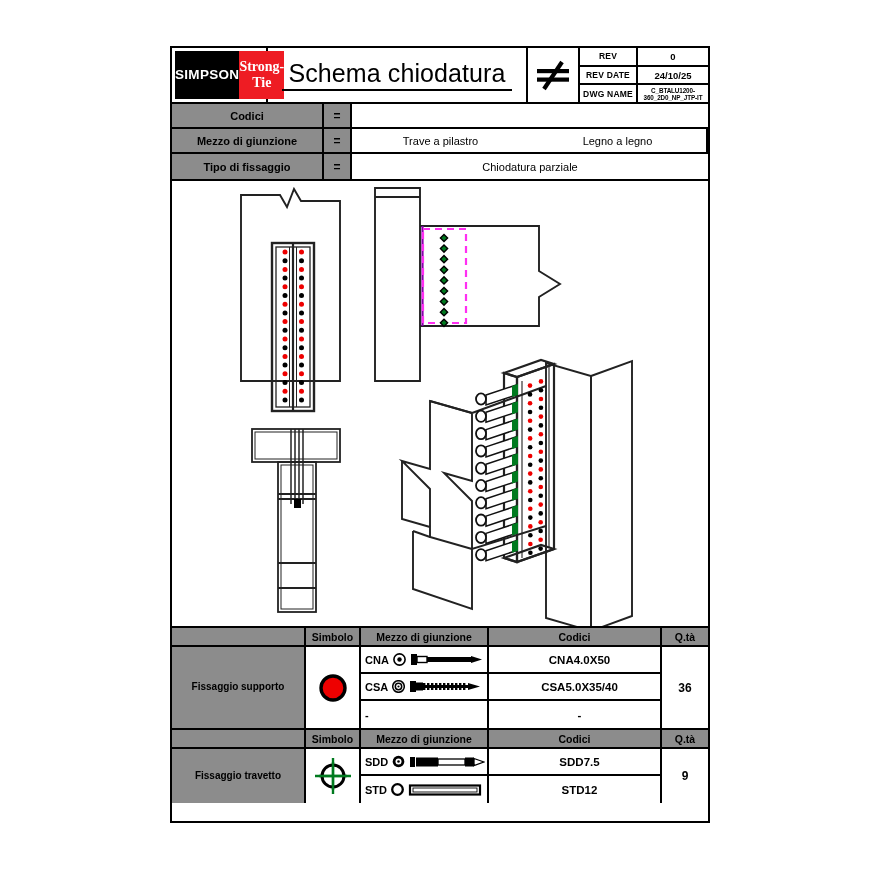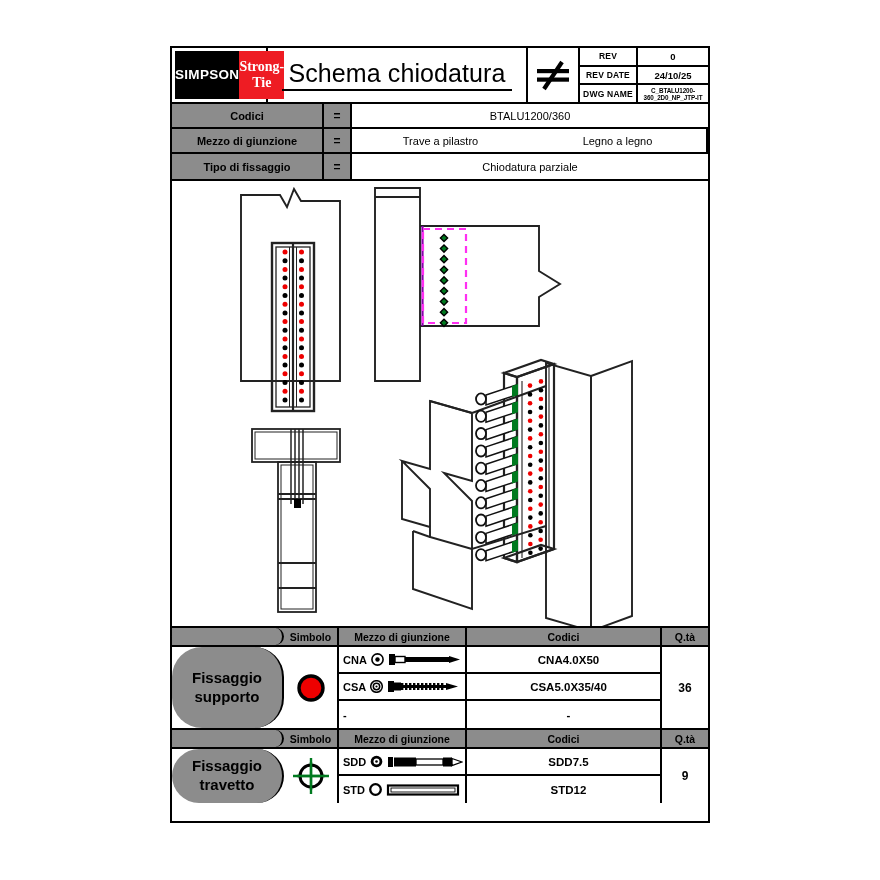--- a/index.html
+++ b/index.html
@@ -52,23 +52,23 @@
   .canvas{position:relative;height:447px;border-bottom:2px solid #000;box-sizing:border-box;
           overflow:hidden;}
   .canvas svg{position:absolute;left:0;top:0;}
 
   
   .legend{border-bottom:2px solid #000;box-sizing:border-box;}
   .legend:last-child{border-bottom:none;}
   .lg-head{display:flex;height:19px;background:#8c8c8c;border-bottom:2px solid #000;
            box-sizing:border-box;}
   .lg-body{display:flex;}
-  .c-group{width:112px;background:#8c8c8c;border-right:2px solid #000;box-sizing:border-box;
+  .c-group{width:134px;background:#8c8c8c;border-right:2px solid #000;box-sizing:border-box;
            display:flex;align-items:center;justify-content:center;text-align:center;
-           font-size:15px;font-weight:bold;line-height:1.25;border-radius:30px;}
+           font-size:10px;font-weight:bold;line-height:1.25;}
   .c-sym{width:55px;border-right:2px solid #000;box-sizing:border-box;
          display:flex;align-items:center;justify-content:center;}
   .c-mezz{width:128px;border-right:2px solid #000;box-sizing:border-box;}
   .c-cod{flex:1;border-right:2px solid #000;box-sizing:border-box;}
   .c-qta{width:46px;box-sizing:border-box;display:flex;align-items:center;
          justify-content:center;font-size:12px;font-weight:bold;}
   .hd{font-size:10.5px;font-weight:bold;display:flex;align-items:center;justify-content:center;}
   .cellrow{display:flex;align-items:center;border-bottom:2px solid #000;box-sizing:border-box;
            height:27px;padding-left:4px;gap:4px;}
   .cellrow:last-child{border-bottom:none;}
@@ -114,21 +114,20 @@
         <div class="rev-val small">C_BTALU1200-360_2D0_NP_JTP-IT</div>
       </div>
     </div>
   </div>
 
   <div class="specs">
 
     <div class="spec-row">
       <div class="spec-lbl">Codici</div>
       <div class="spec-eq">=</div>
-      <div class="spec-val">BTALU1200/360</div>
     </div>
 
     <div class="spec-row">
       <div class="spec-lbl">Mezzo di giunzione</div>
       <div class="spec-eq">=</div>
       <div class="spec-val">Trave a pilastro</div>
       <div class="spec-val split">Legno a legno</div>
     </div>
 
     <div class="spec-row">

